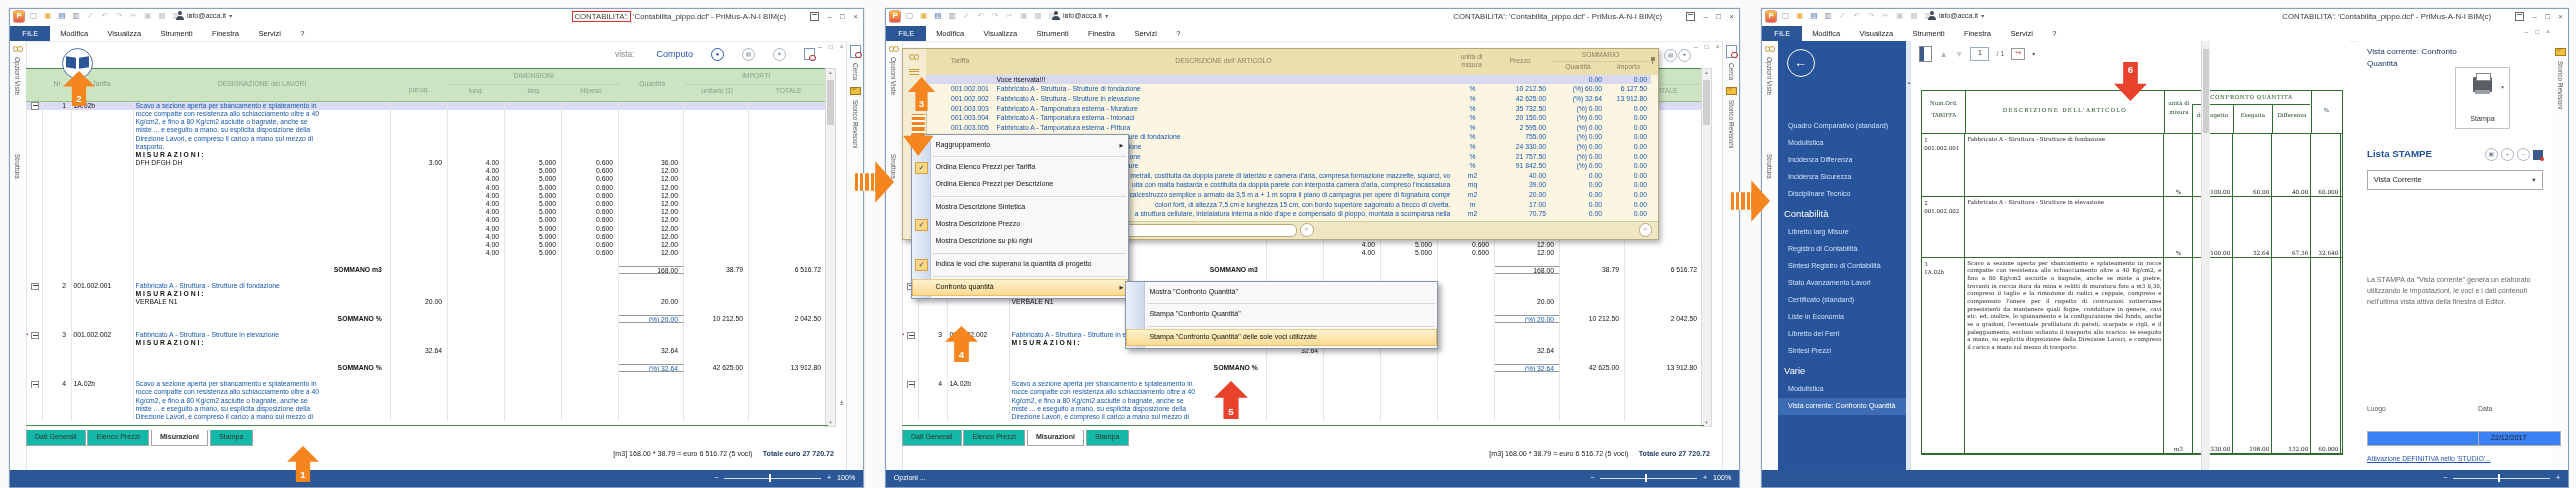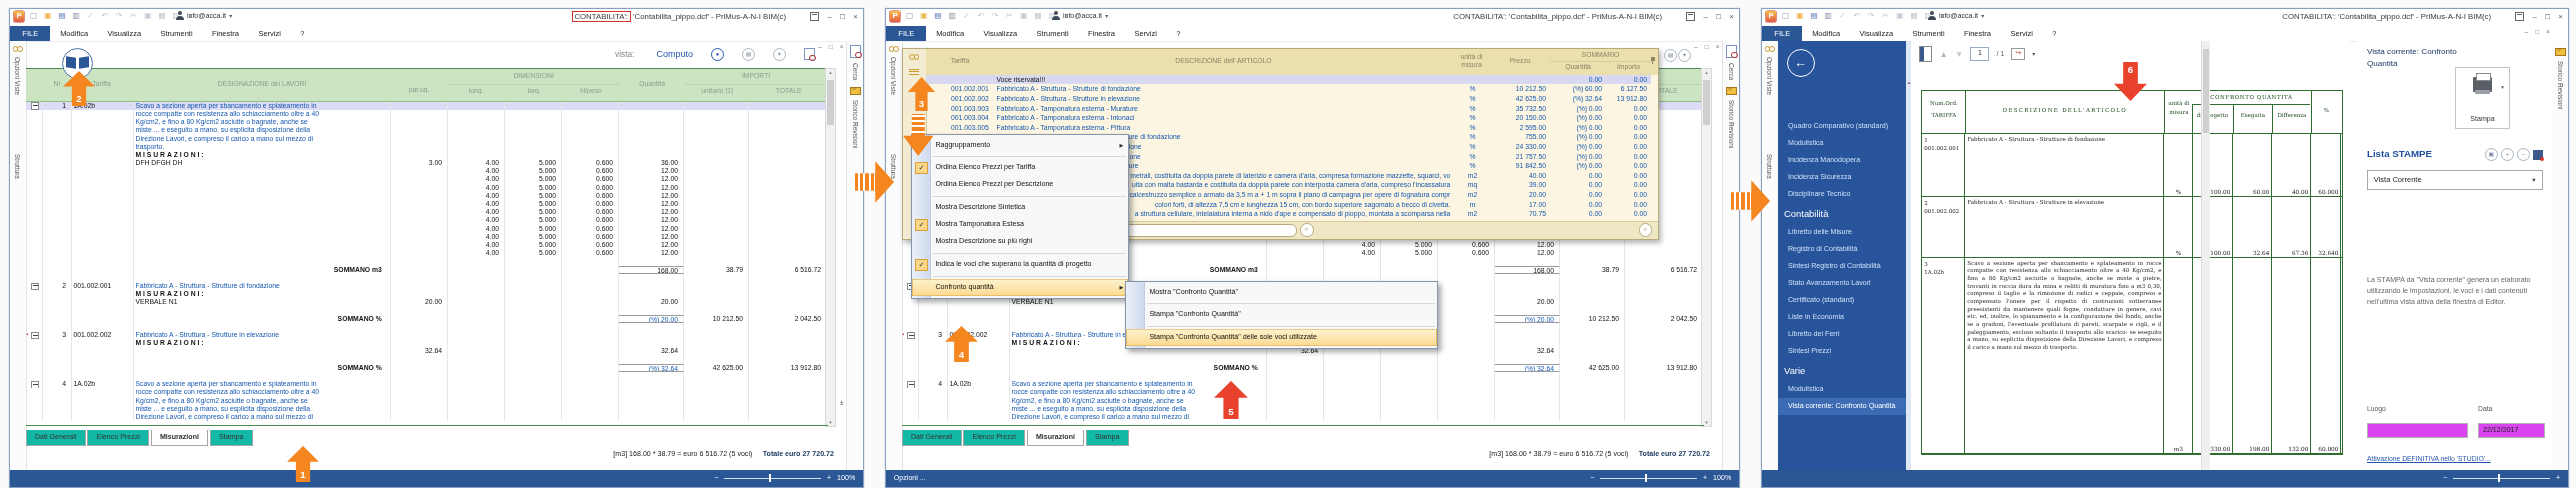--- a/index.html
+++ b/index.html
@@ -161,21 +161,21 @@
   .spbtn .dd2{position:absolute;right:5.2px;top:15.6px;font-size:5.2px;color:#555;}
   .spbtn .lbl{position:absolute;left:0;right:0;bottom:5.2px;font-size:7.1px;color:#333;}
   .lst{position:absolute;left:9px;top:107px;font-size:9.7px;font-weight:bold;color:#1f4e9c;}
   .lsticons{position:absolute;right:9px;top:107px;display:flex;gap:3.2px;align-items:center;}
   .sv{width:9.7px;height:9.7px;background:#3a5a8c;position:relative;}
   .sv::after{content:"";position:absolute;right:-1.3px;bottom:-1.3px;width:3.9px;height:3.9px;background:#d2342a;border-radius:50%;}
   .dd{position:absolute;left:9px;top:129px;right:9px;height:18px;border:0.6px solid #a8a8a8;background:#fff;line-height:18px;padding:0 5.8px;font-size:7.5px;color:#222;}
   .dd .caret2{position:absolute;right:5.2px;top:0;font-size:5.8px;color:#444;}
   .para{position:absolute;left:9px;top:234px;right:11.7px;font-size:7.1px;color:#666;line-height:1.55;}
   .fld{position:absolute;font-size:6.8px;color:#555;}
-  .inp{border:0.6px solid #b0b0b0;background:#d946ef;height:13px;line-height:13px;padding:0 4px;font-size:7.1px;color:#222;margin-top:11px;}
+  .inp{border:0.6px solid #b0b0b0;background:#3b82f6;height:13px;line-height:13px;padding:0 12px;font-size:7.1px;color:#222;margin-top:19px;}
   .lnk{position:absolute;left:9px;bottom:7.8px;font-size:6.8px;color:#2456b0;text-decoration:underline;}
 
   
   .mk{position:absolute;z-index:40;filter:drop-shadow(0.6px 1.3px 1.3px rgba(0,0,0,.35));color:#fff;font-weight:bold;font-size:9.7px;}
   .mk.up{clip-path:polygon(50% 0,97% 44%,71% 44%,71% 100%,29% 100%,29% 44%,3% 44%);}
   .mk.down{clip-path:polygon(50% 100%,97% 56%,71% 56%,71% 0,29% 0,29% 56%,3% 56%);}
   .mk.orange{background:#f5861f;}
   .mk.red{background:#e8412c;}
   .mk b{position:absolute;left:0;right:0;text-align:center;}
   .mk.up b{bottom:1.9px;}
@@ -1594,21 +1594,21 @@
         </div>
         <div class=" csep">
           <span></span>
           <span class="arr"></span>
         </div>
         <div class=" mi">
           <span>Mostra Descrizione Sintetica</span>
           <span class="arr"></span>
         </div>
         <div class=" mi chk">
-          <span>Mostra Tamponatura Estesa</span>
+          <span>Mostra Descrizione Prezzo</span>
           <span class="arr"></span>
         </div>
         <div class=" mi">
           <span>Mostra Descrizione su più righi</span>
           <span class="arr"></span>
         </div>
         <div class=" csep">
           <span></span>
           <span class="arr"></span>
         </div>
@@ -1727,25 +1727,25 @@
       <span>□</span>
       <span>×</span>
     </div>
 
     <div class="sb3">
       <div class="back">←</div>
       <div class="sb3list">
 
       <div class="sbi it">Quadro Comparativo (standard)</div>
           <div class="sbi it">Modulistica</div>
-          <div class="sbi it">Incidenza Manodopera</div>
+          <div class="sbi it">Incidenza Differenza</div>
           <div class="sbi it">Incidenza Sicurezza</div>
           <div class="sbi it">Disciplinare Tecnico</div>
           <div class="sbi hd">Contabilità</div>
-          <div class="sbi it">Libretto delle Misure</div>
+          <div class="sbi it">Libretto larg Misure</div>
           <div class="sbi it">Registro di Contabilità</div>
           <div class="sbi it">Sintesi Registro di Contabilità</div>
           <div class="sbi it">Stato Avanzamento Lavori</div>
           <div class="sbi it">Certificato (standard)</div>
           <div class="sbi it">Liste in Economia</div>
           <div class="sbi it">Libretto dei Ferri</div>
           <div class="sbi it">Sintesi Prezzi</div>
           <div class="sbi hd">Varie</div>
           <div class="sbi it">Modulistica</div>
           <div class="sbi sel">Vista corrente: Confronto Quantità</div>

